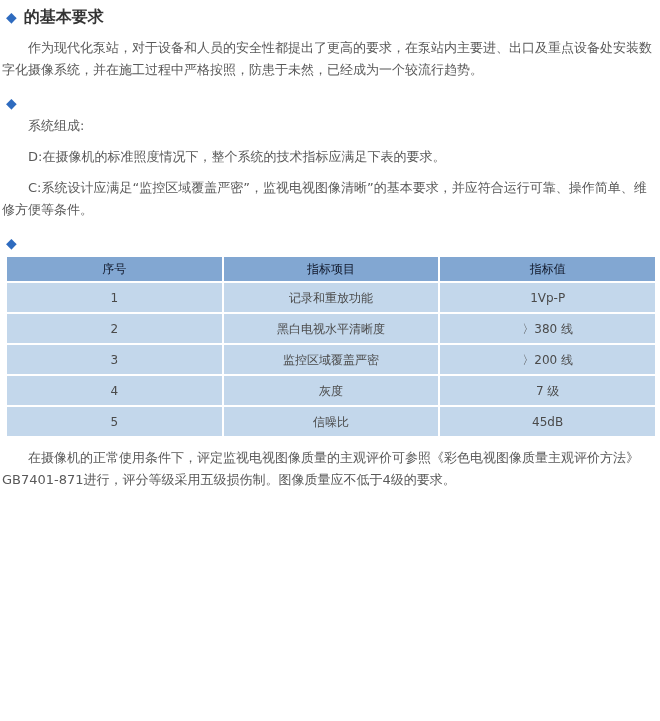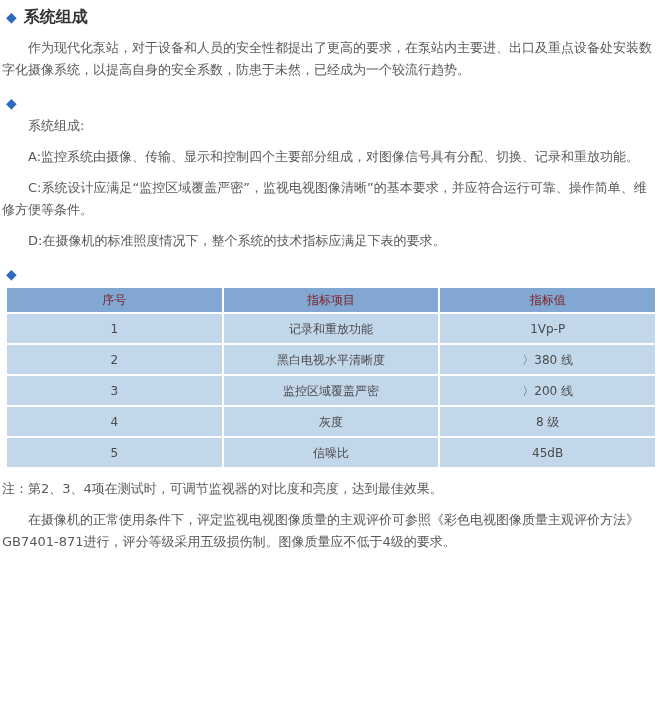--- a/index.html
+++ b/index.html
@@ -31,50 +31,49 @@
     margin: 5px 0 8px 3px;
     border-collapse: separate;
     border-spacing: 2px 2px;
     font-size: 12px;
     color: #4a4a4a;
     text-align: center;
     table-layout: fixed;
   }
   .spec-table th {
     background: #82a7d2;
-    color: #7f1d1d;
+    color: #0f172a;
     font-weight: normal;
     height: 22px;
     width: 33.33%;
   }
   .spec-table td {
     background: #c3d7eb;
     height: 27px;
   }
   .note { margin: 9px 0 2px 0; }
   .closing { margin: 9px 0 0 0; }
 </style>
 </head>
 <body>
 
 <div class="page">
 
   <div class="section-heading first">
     <span class="diamond">◆</span>
-    <span>系统组成</span>
+    <span>的基本要求</span>
   </div>
-  <p class="para indent">作为现代化泵站，对于设备和人员的安全性都提出了更高的要求，在泵站内主要进、出口及重点设备处安装数字化摄像系统，以提高自身的安全系数，防患于未然，已经成为一个较流行趋势。</p>
+  <p class="para indent">作为现代化泵站，对于设备和人员的安全性都提出了更高的要求，在泵站内主要进、出口及重点设备处安装数字化摄像系统，并在施工过程中严格按照，防患于未然，已经成为一个较流行趋势。</p>
 
   <div class="section-heading">
     <span class="diamond">◆</span>
   </div>
   <p class="para indent tight">系统组成:</p>
-  <p class="para indent">A:监控系统由摄像、传输、显示和控制四个主要部分组成，对图像信号具有分配、切换、记录和重放功能。</p>
+  <p class="para indent">D:在摄像机的标准照度情况下，整个系统的技术指标应满足下表的要求。</p>
   <p class="para indent">C:系统设计应满足“监控区域覆盖严密”，监视电视图像清晰”的基本要求，并应符合运行可靠、操作简单、维修方便等条件。</p>
-  <p class="para indent">D:在摄像机的标准照度情况下，整个系统的技术指标应满足下表的要求。</p>
 
   <div class="section-heading">
     <span class="diamond">◆</span>
   </div>
 
   <table class="spec-table">
     <thead>
       <tr>
         <th>序号</th>
         <th>指标项目</th>
@@ -93,26 +92,25 @@
         <td>〉380 线</td>
       </tr>
       <tr>
         <td>3</td>
         <td>监控区域覆盖严密</td>
         <td>〉200 线</td>
       </tr>
       <tr>
         <td>4</td>
         <td>灰度</td>
-        <td>8 级</td>
+        <td>7 级</td>
       </tr>
       <tr>
         <td>5</td>
         <td>信噪比</td>
         <td>45dB</td>
       </tr>
     </tbody>
   </table>
 
-  <p class="para note">注：第2、3、4项在测试时，可调节监视器的对比度和亮度，达到最佳效果。</p>
   <p class="para indent closing">在摄像机的正常使用条件下，评定监视电视图像质量的主观评价可参照《彩色电视图像质量主观评价方法》GB7401-871进行，评分等级采用五级损伤制。图像质量应不低于4级的要求。</p>
 
 </div>
 
 </body></html>

